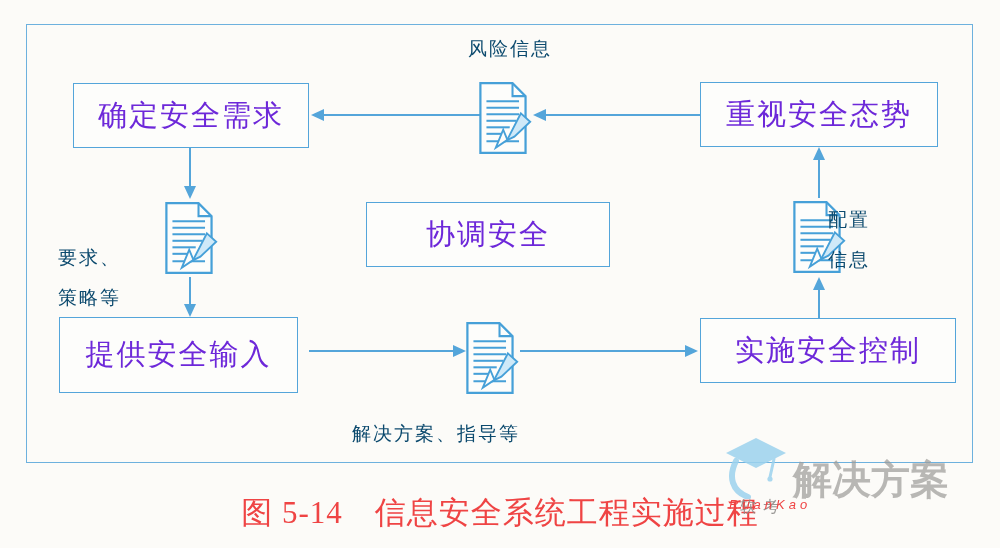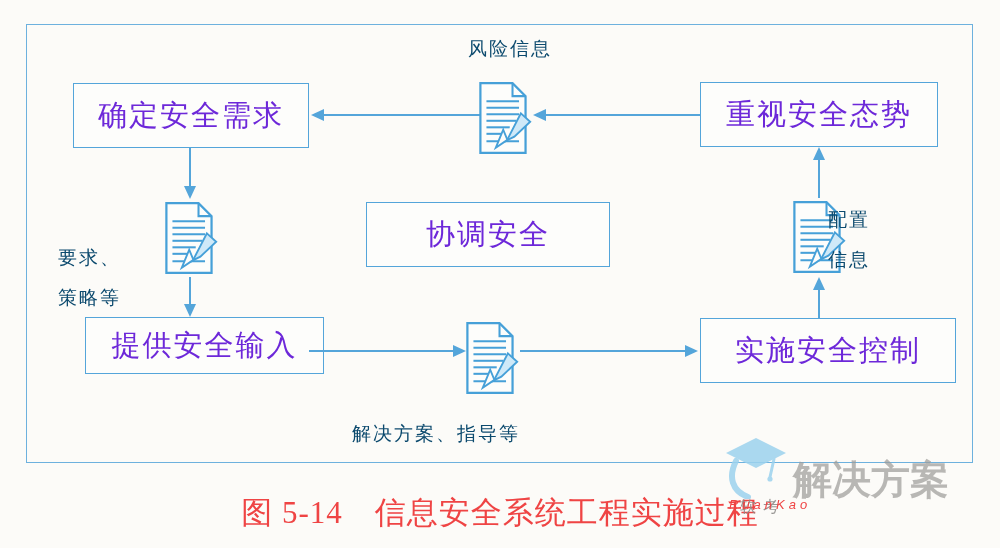--- a/index.html
+++ b/index.html
@@ -21,21 +21,21 @@
     border:1.5px solid #6db1de;background:transparent;
   }
   .box{
     position:absolute;border:1.5px solid var(--blue);background:#fdfdfb;
     display:flex;align-items:center;justify-content:center;
     font-size:29px;letter-spacing:2px;color:#6d28d9;
   }
   .box-tl{left:73px;top:83px;width:236px;height:65px;}
   .box-tr{left:700px;top:82px;width:238px;height:65px;}
   .box-ctr{left:366px;top:202px;width:244px;height:65px;text-align:center;}
-  .box-bl{left:85px;top:317px;width:239px;height:57px;}
+  .box-bl{left:59px;top:317px;width:239px;height:76px;}
   .box-br{left:700px;top:318px;width:256px;height:65px;}
   .lbl{position:absolute;font-size:19px;letter-spacing:2px;color:#0c4a6e;line-height:40px;}
   .lbl-risk{left:440px;top:29px;width:140px;text-align:center;}
   .lbl-req{left:58px;top:210px;text-align:right;margin-top:28px;}
   .lbl-cfg{left:828px;top:200px;text-align:center;}
   .lbl-sol{left:352px;top:414px;width:270px;}
   .caption{
     position:absolute;left:180px;top:492px;width:640px;text-align:center;
     font-size:31px;letter-spacing:1px;color:#ef4444;
   }

